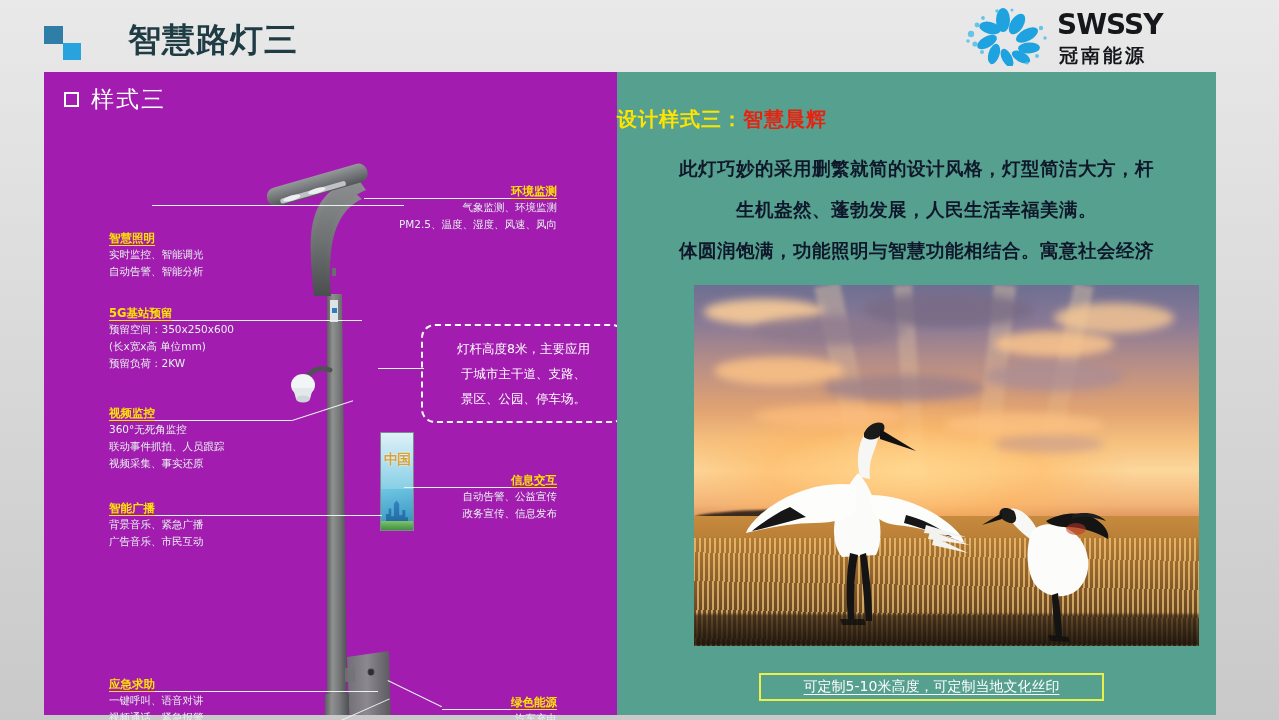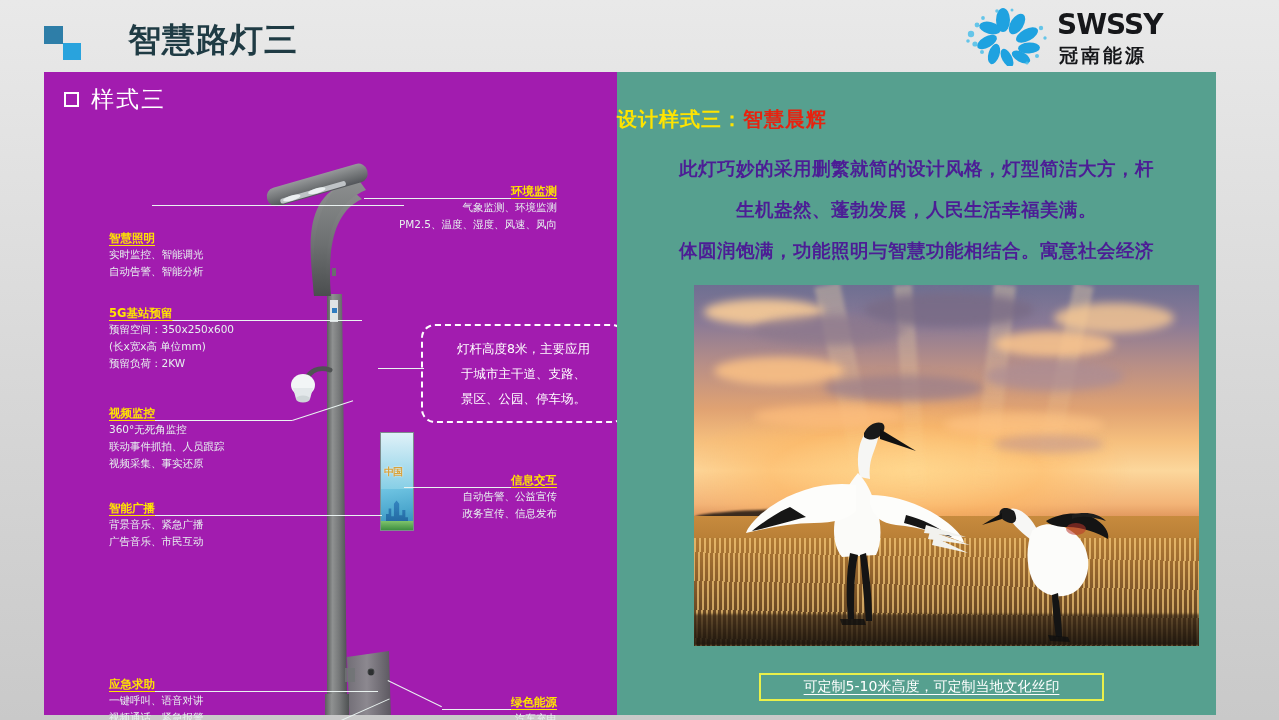--- a/index.html
+++ b/index.html
@@ -89,21 +89,21 @@
   
   #ad-screen{
     position:absolute;left:336px;top:360px;width:32px;height:97px;
     border:1px solid #7d8b8d;
     background:linear-gradient(170deg,#cfe8f2 0%,#9fd6ea 28%,#6fc4e2 55%,#4ea9cf 78%,#2f86b4 100%);
     overflow:hidden;
   }
   #ad-screen .sky{position:absolute;left:0;top:0;width:100%;height:58%;
     background:linear-gradient(180deg,#dff1f8,#87cfe6);}
   #ad-screen .gtxt{
-    position:absolute;left:3px;top:32px;font-size:10px;font-weight:bold;
+    position:absolute;left:3px;top:18px;font-size:14px;font-weight:bold;
     color:#d8a23a;text-shadow:0 0 2px #fff;letter-spacing:-1px;
     font-family:Liberation Mono, monospace;
   }
   #ad-screen .city{
     position:absolute;left:5px;bottom:6px;width:22px;height:26px;
     background:
       linear-gradient(180deg,#2f7fbf,#1d5f9a);
     clip-path:polygon(0% 100%,0% 62%,12% 62%,12% 40%,24% 40%,24% 70%,36% 70%,36% 22%,48% 10%,60% 22%,60% 66%,74% 66%,74% 46%,88% 46%,88% 74%,100% 74%,100% 100%);
     opacity:.85;
   }
@@ -112,21 +112,21 @@
 
   
   #design-title{
     position:absolute;left:0;top:34px;width:100%;text-align:left;
     font-size:20px;font-weight:bold;color:#ffe400;letter-spacing:1px;
     font-family:"DejaVu Sans","Liberation Sans",sans-serif;
   }
   #design-title .accent{color:#e8220f;}
   #design-body{
     position:absolute;left:14px;top:76px;width:571px;text-align:center;
-    font-size:18.5px;font-weight:bold;color:#4c1d95;line-height:41px;
+    font-size:18.5px;font-weight:bold;color:#0f172a;line-height:41px;
     letter-spacing:.5px;
     font-family:"DejaVu Sans","Liberation Sans",sans-serif;
   }
 
   
   #photo{
     position:absolute;left:77px;top:213px;width:505px;height:361px;
     overflow:hidden;background:#1c1008;
   }
   #photo .sky{

